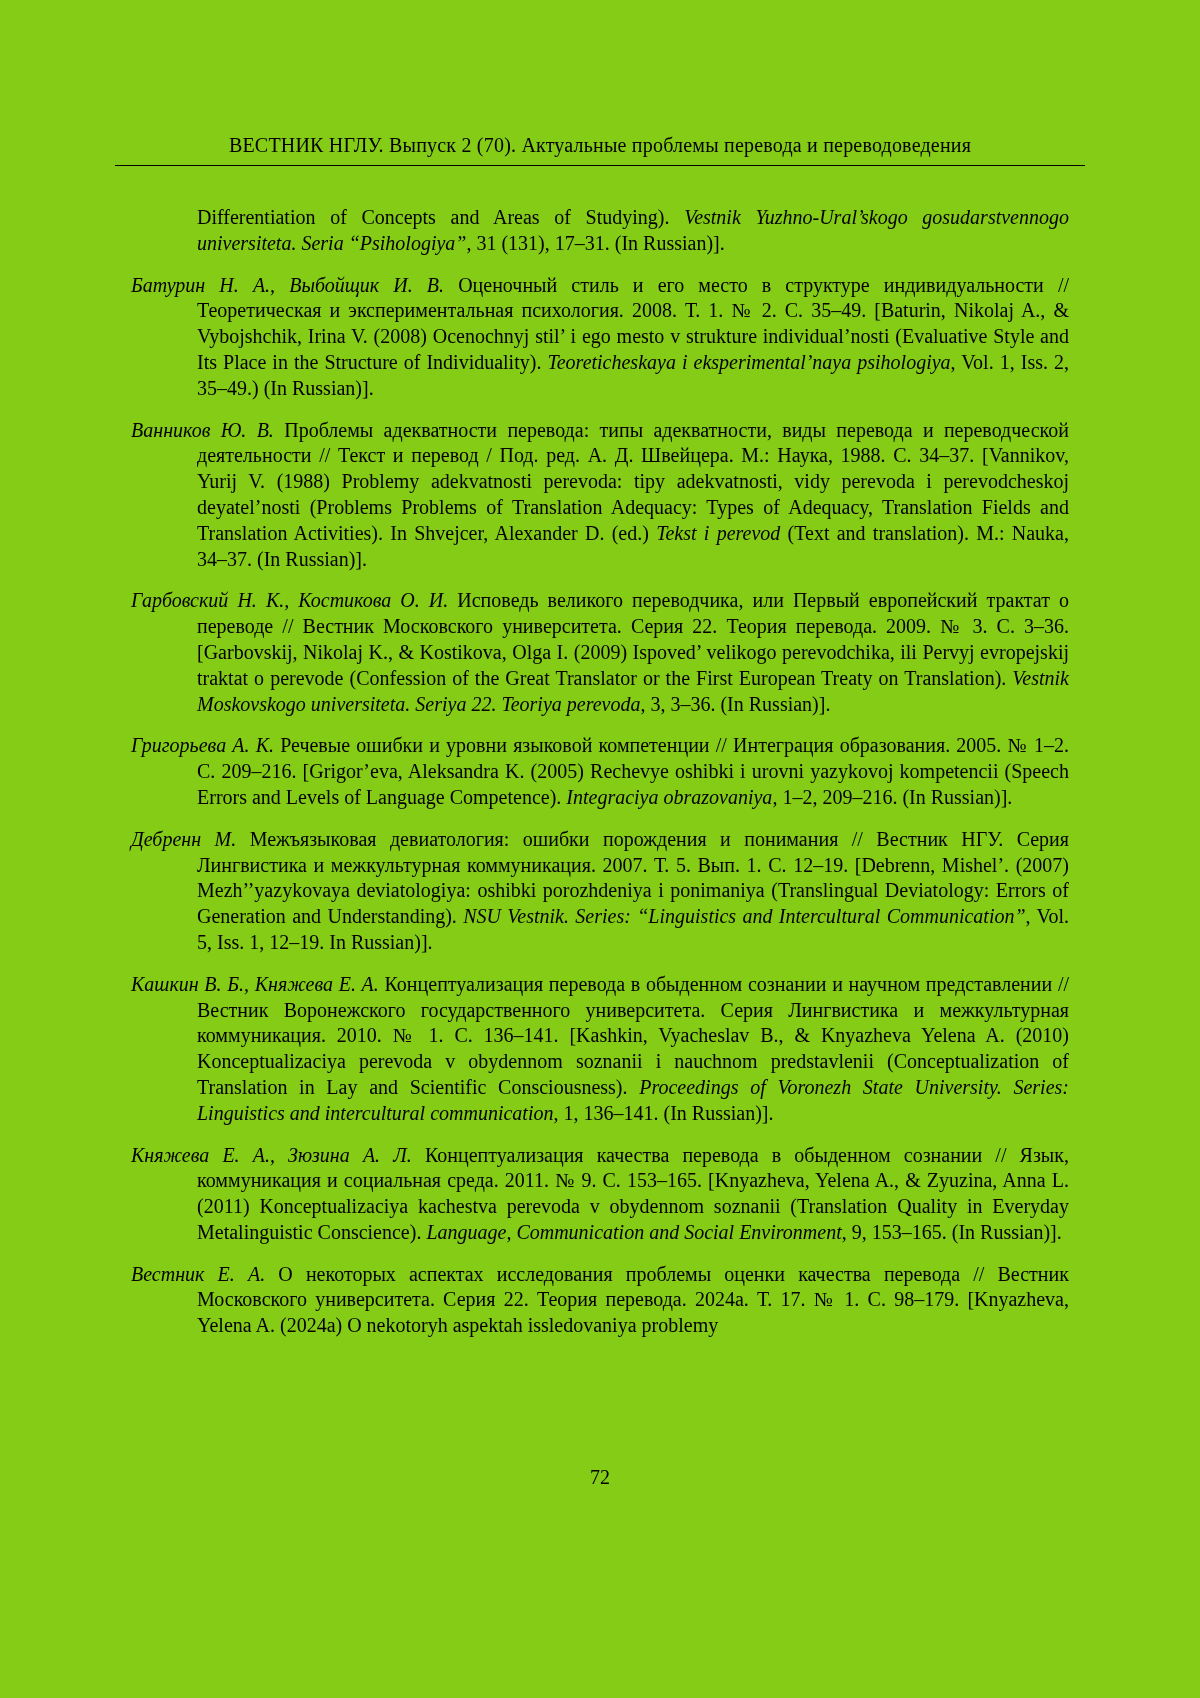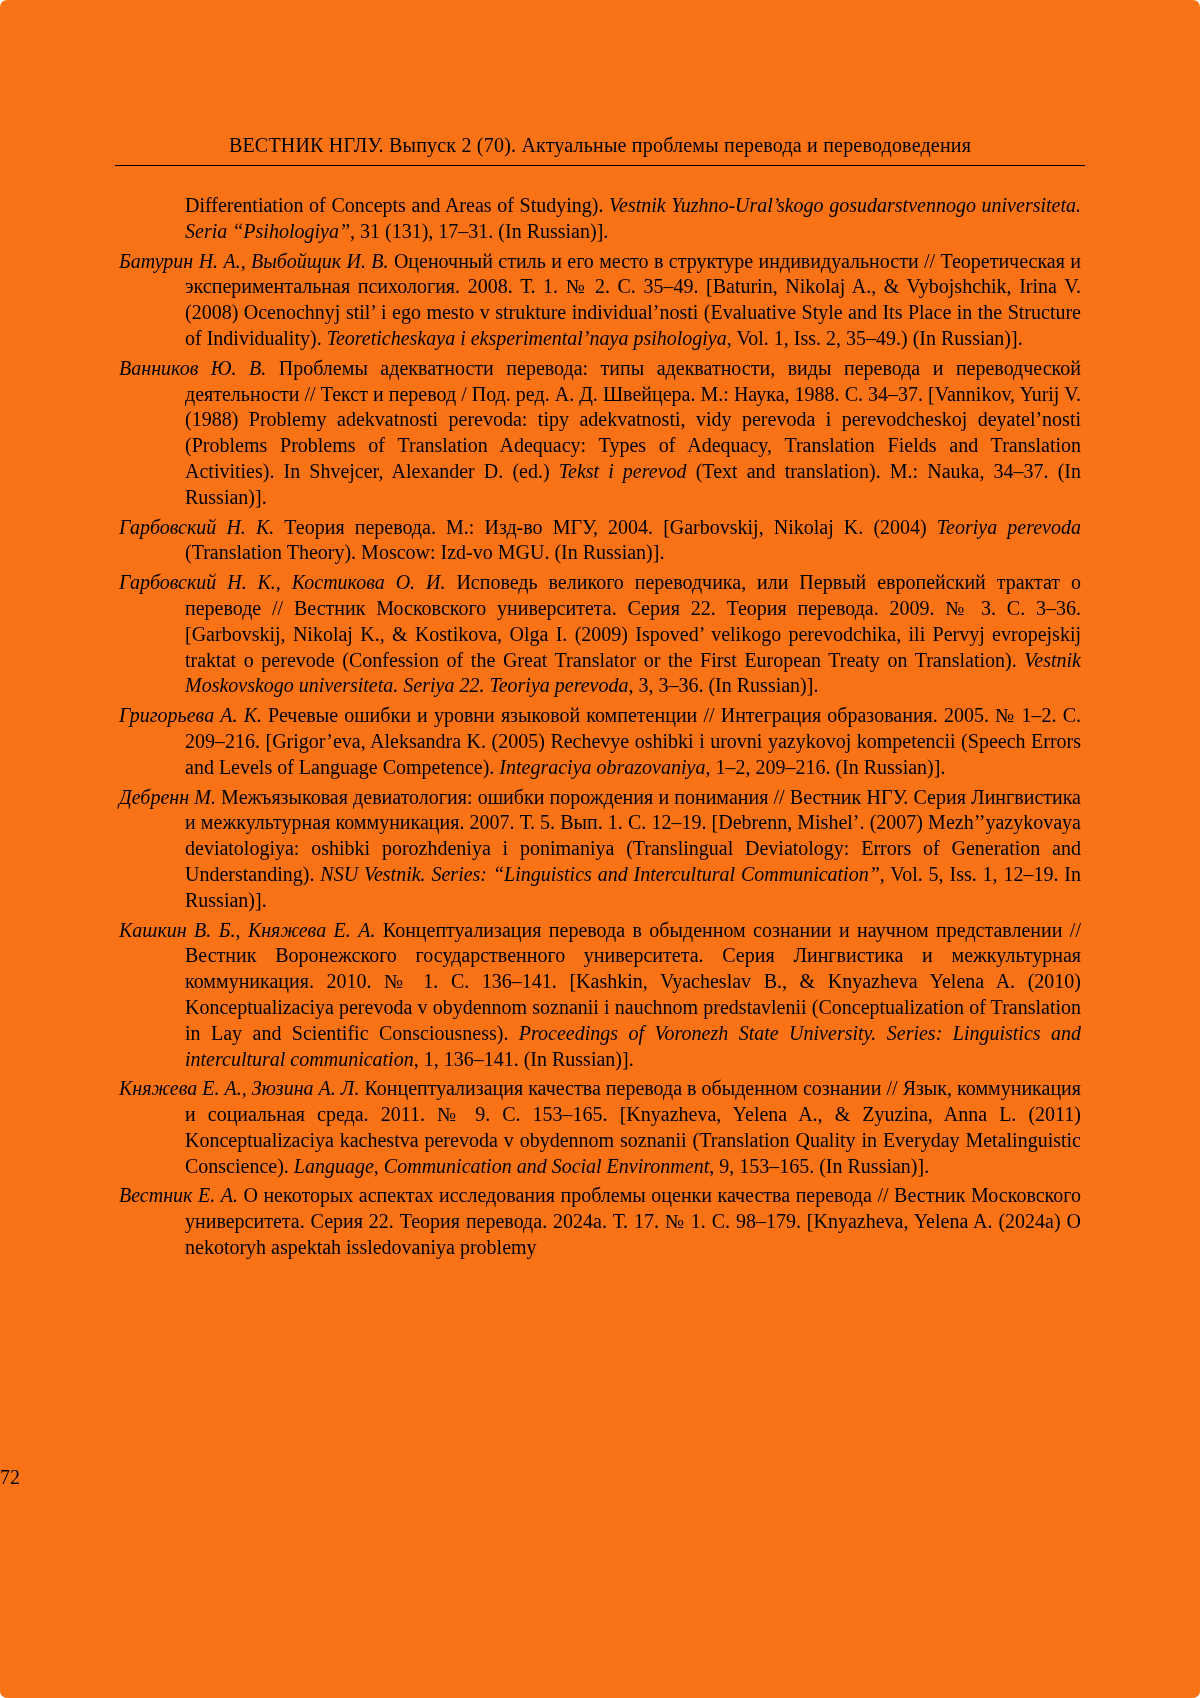--- a/index.html
+++ b/index.html
@@ -4,25 +4,24 @@
 <style>
   html, body {
     margin: 0;
     padding: 0;
     background: #ffffff;
   }
   .page {
     position: relative;
     width: 1200px;
     height: 1698px;
-    background: #f97316;
+    background: #84cc16;
     color: #000000;
     font-family: "Liberation Serif", "DejaVu Serif", serif;
     overflow: hidden;
-    border-radius: 7px;
   }
   .running-head {
     position: absolute;
     top: 133px;
     left: 115px;
     width: 970px;
     text-align: center;
     font-size: 20px;
     line-height: 24px;
     white-space: nowrap;
@@ -41,52 +40,52 @@
   .references {
     position: absolute;
     top: 189px;
     left: 115px;
     width: 970px;
     font-size: 20px;
     line-height: 25.8px;
     text-align: justify;
   }
   .ref {
-    margin: 4px;
+    margin: 16px;
     padding-left: 66px;
     text-indent: -66px;
   }
   .ref.continuation {
     text-indent: 0;
   }
   .it {
     font-style: italic;
   }
   .page-number {
     position: absolute;
     top: 1466px;
     left: 0;
     width: 1200px;
+    text-align: center;
     font-size: 20px;
   }
 </style>
 </head>
 <body>
 
 <div class="page">
 
   <div class="running-head">ВЕСТНИК НГЛУ. Выпуск 2 (70). Актуальные проблемы перевода и переводоведения</div>
 
   <hr class="head-rule">
 
   <div class="references">
       <p class="ref continuation"><span class="ro">Differentiation of Concepts and Areas of Studying). </span><span class="it">Vestnik Yuzhno-Ural’skogo gosudarstvennogo universiteta. Seria “Psihologiya”</span><span class="ro">, 31 (131), 17–31. (In Russian)].</span></p>
       <p class="ref"><span class="it">Батурин Н. А., Выбойщик И. В.</span><span class="ro"> Оценочный стиль и его место в структуре индивидуальности // Теоретическая и экспериментальная психология. 2008. Т. 1. № 2. С. 35–49. [Baturin, Nikolaj A., &amp; Vybojshchik, Irina V. (2008) Ocenochnyj stil’ i ego mesto v strukture individual’nosti (Evaluative Style and Its Place in the Structure of Individuality). </span><span class="it">Teoreticheskaya i eksperimental’naya psihologiya</span><span class="ro">, Vol. 1, Iss. 2, 35–49.) (In Russian)].</span></p>
       <p class="ref"><span class="it">Ванников Ю. В.</span><span class="ro"> Проблемы адекватности перевода: типы адекватности, виды перевода и переводческой деятельности // Текст и перевод / Под. ред. А. Д. Швейцера. М.: Наука, 1988. С. 34–37. [Vannikov, Yurij V. (1988) Problemy adekvatnosti perevoda: tipy adekvatnosti, vidy perevoda i perevodcheskoj deyatel’nosti (Problems Problems of Translation Adequacy: Types of Adequacy, Translation Fields and Translation Activities). In Shvejcer, Alexander D. (ed.) </span><span class="it">Tekst i perevod</span><span class="ro"> (Text and translation). М.: Nauka, 34–37. (In Russian)].</span></p>
-      <p class="ref"><span class="it">Гарбовский Н. К.</span><span class="ro"> Теория перевода. М.: Изд-во МГУ, 2004. [Garbovskij, Nikolaj K. (2004) </span><span class="it">Teoriya perevoda</span><span class="ro"> (Translation Theory). Moscow: Izd-vo MGU. (In Russian)].</span></p>
       <p class="ref"><span class="it">Гарбовский Н. К., Костикова О. И.</span><span class="ro"> Исповедь великого переводчика, или Первый европейский трактат о переводе // Вестник Московского университета. Серия 22. Теория перевода. 2009. № 3. С. 3–36. [Garbovskij, Nikolaj K., &amp; Kostikova, Olga I. (2009) Ispoved’ velikogo perevodchika, ili Pervyj evropejskij traktat o perevode (Confession of the Great Translator or the First European Treaty on Translation). </span><span class="it">Vestnik Moskovskogo universiteta. Seriya 22. Teoriya perevoda</span><span class="ro">, 3, 3–36. (In Russian)].</span></p>
       <p class="ref"><span class="it">Григорьева А. К.</span><span class="ro"> Речевые ошибки и уровни языковой компетенции // Интеграция образования. 2005. № 1–2. С. 209–216. [Grigor’eva, Aleksandra K. (2005) Rechevye oshibki i urovni yazykovoj kompetencii (Speech Errors and Levels of Language Competence). </span><span class="it">Integraciya obrazovaniya</span><span class="ro">, 1–2, 209–216. (In Russian)].</span></p>
       <p class="ref"><span class="it">Дебренн М.</span><span class="ro"> Межъязыковая девиатология: ошибки порождения и понимания // Вестник НГУ. Серия Лингвистика и межкультурная коммуникация. 2007. Т. 5. Вып. 1. С. 12–19. [Debrenn, Mishel’. (2007) Mezh’’yazykovaya deviatologiya: oshibki porozhdeniya i ponimaniya (Translingual Deviatology: Errors of Generation and Understanding). </span><span class="it">NSU Vestnik. Series: “Linguistics and Intercultural Communication”</span><span class="ro">, Vol. 5, Iss. 1, 12–19. In Russian)].</span></p>
       <p class="ref"><span class="it">Кашкин В. Б., Княжева Е. А.</span><span class="ro"> Концептуализация перевода в обыденном сознании и научном представлении // Вестник Воронежского государственного университета. Серия Лингвистика и межкультурная коммуникация. 2010. № 1. С. 136–141. [Kashkin, Vyacheslav B., &amp; Knyazheva Yelena A. (2010) Konceptualizaciya perevoda v obydennom soznanii i nauchnom predstavlenii (Conceptualization of Translation in Lay and Scientific Consciousness). </span><span class="it">Proceedings of Voronezh State University. Series: Linguistics and intercultural communication</span><span class="ro">, 1, 136–141. (In Russian)].</span></p>
       <p class="ref"><span class="it">Княжева Е. А., Зюзина А. Л.</span><span class="ro"> Концептуализация качества перевода в обыденном сознании // Язык, коммуникация и социальная среда. 2011. № 9. С. 153–165. [Knyazheva, Yelena A., &amp; Zyuzina, Anna L. (2011) Konceptualizaciya kachestva perevoda v obydennom soznanii (Translation Quality in Everyday Metalinguistic Conscience). </span><span class="it">Language, Communication and Social Environment</span><span class="ro">, 9, 153–165. (In Russian)].</span></p>
       <p class="ref"><span class="it">Вестник Е. А.</span><span class="ro"> О некоторых аспектах исследования проблемы оценки качества перевода // Вестник Московского университета. Серия 22. Теория перевода. 2024а. Т. 17. № 1. С. 98–179. [Knyazheva, Yelena A. (2024a) O nekotoryh aspektah issledovaniya problemy</span></p>
     </div>
 
   <div class="page-number">72</div>
 

